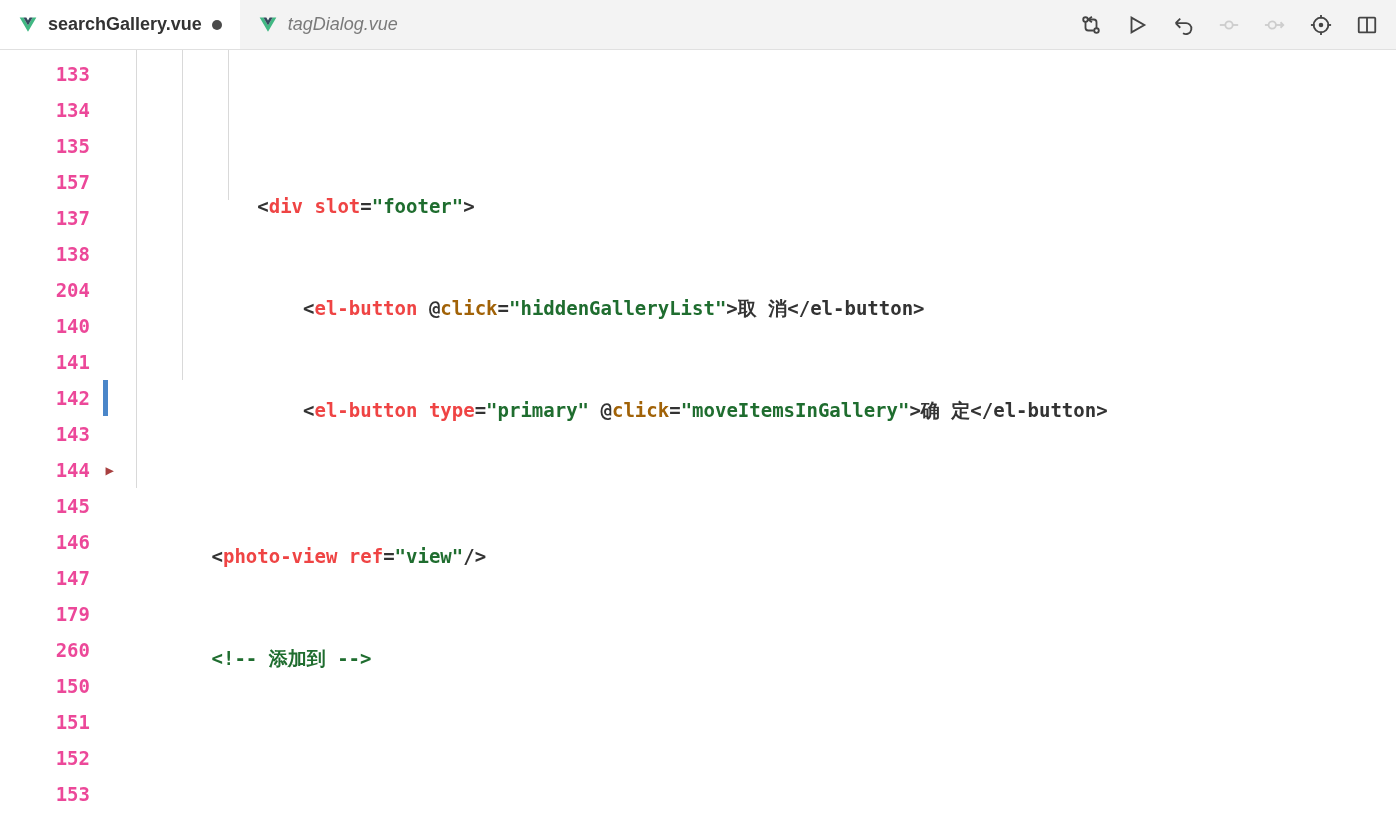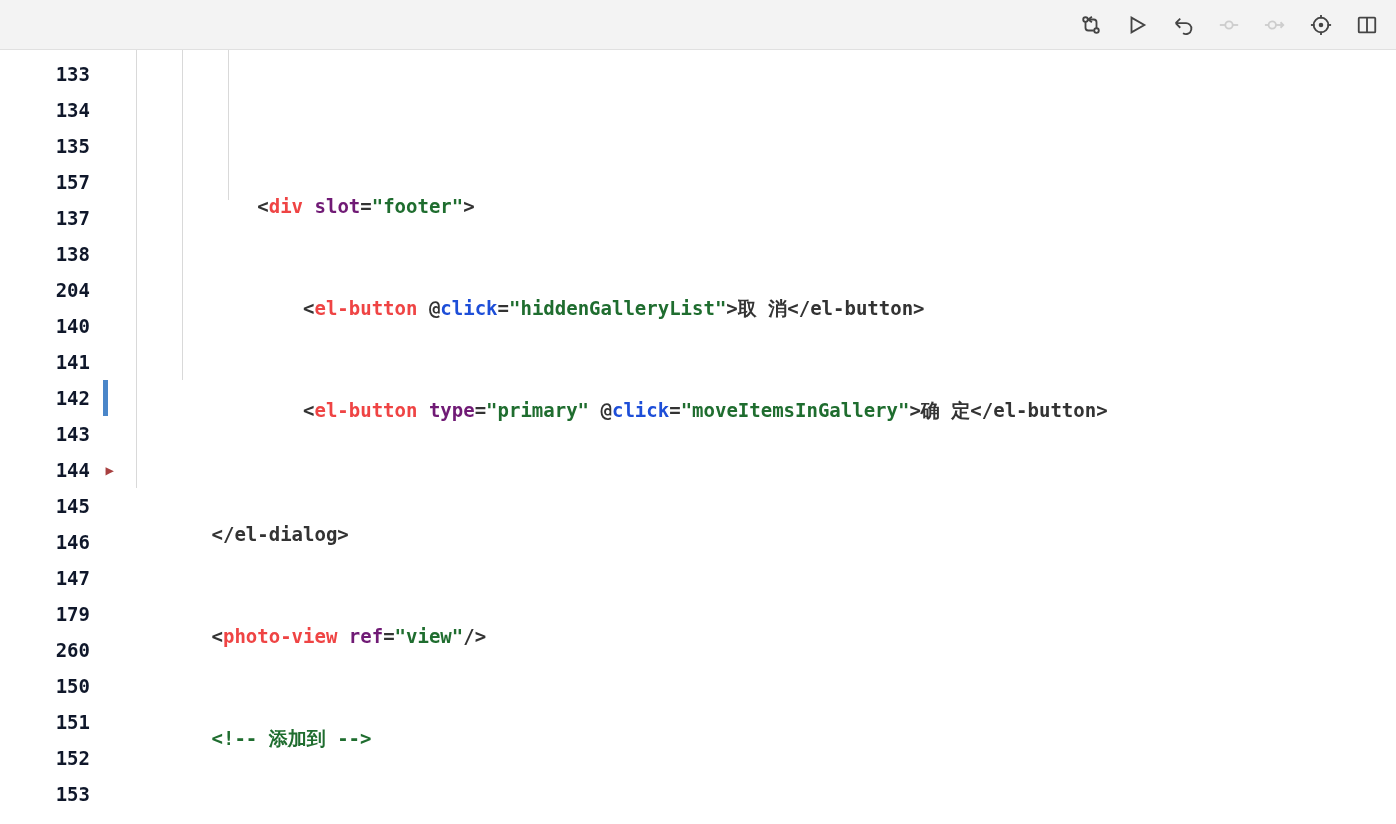--- a/index.html
+++ b/index.html
@@ -58,21 +58,21 @@
       width: 112px;
       padding-top: 6px;
       text-align: right;
       padding-right: 22px;
       user-select: none;
       position: relative;
     }
     .gutter .ln {
       height: 36px;
       line-height: 36px;
-      color: #0f172a;
+      color: #ec4899;
       font-weight: 600;
       font-size: 19px;
       margin-left: 16px;
     }
     .gutter .active-marker {
       position: absolute;
       right: 4px;
       width: 5px;
       height: 36px;
       background: #4a86c9;
@@ -99,32 +99,51 @@
       padding-left: 8px;
     }
     .indent-guide {
       position: absolute;
       top: 0;
       bottom: 0;
       width: 1px;
       background: #d9d9d9;
     }
     .c-tag { color: #ef4444; font-weight: 600; }
-    .c-attr { color: #701a75; font-weight: 600; }
-    .c-func { color: #1d4ed8; font-weight: 600; }
+    .c-attr { color: #ef4444; font-weight: 600; }
+    .c-func { color: #a16207; font-weight: 600; }
     .c-str { color: #1f6d2f; font-weight: 600; }
     .c-comment { color: #1f6d2f; font-weight: 600; }
     .c-ident { color: #333; font-weight: 600; }
     .c-eq { color: #333; font-weight: 600; }
     .c-angle { color: #333; font-weight: 600; }
   </style>
 </head>
 <body>
 
 <div class="tabbar">
+  <div class="tab active">
+    <span class="tab-icon">
+      <svg viewBox="0 0 24 24">
+          <path d="M2 3 L12 20 L22 3 L17.5 3 L12 12.5 L6.5 3 Z" fill="#41b883"></path>
+          <path d="M6.5 3 L12 12.5 L17.5 3 L14 3 L12 6.5 L10 3 Z" fill="#35495e"></path>
+        </svg>
+    </span>
+    <span class="tab-label">searchGallery.vue</span>
+    <span class="dirty-dot"></span>
+  </div>
+  <div class="tab">
+    <span class="tab-icon">
+      <svg viewBox="0 0 24 24">
+          <path d="M2 3 L12 20 L22 3 L17.5 3 L12 12.5 L6.5 3 Z" fill="#41b883"></path>
+          <path d="M6.5 3 L12 12.5 L17.5 3 L14 3 L12 6.5 L10 3 Z" fill="#35495e"></path>
+        </svg>
+    </span>
+    <span class="tab-label inactive">tagDialog.vue</span>
+  </div>
   <div class="tab-actions">
     <span class="act">
         <svg viewBox="0 0 24 24" fill="none" stroke="#444" stroke-width="2">
           <circle cx="6" cy="6" r="2.5"></circle>
           <circle cx="18" cy="18" r="2.5"></circle>
           <path d="M6 8.5 V15 a3 3 0 0 0 3 3 H15"></path>
           <path d="M18 15.5 V9 a3 3 0 0 0 -3 -3 H9"></path>
           <path d="M13 3 L9 6 L13 9" stroke-linejoin="round"></path>
         </svg>
       </span>
@@ -204,21 +223,20 @@
     <div class="indent-guide" style="left:70px; height:calc(36px*9 + 6px)"></div>
     <div class="indent-guide" style="left:116px; height:calc(36px*4 + 6px)"></div>
 
     <div class="line"><span>            </span><span class="c-angle">&lt;</span><span class="c-tag">div</span><span> </span><span class="c-attr">slot</span><span class="c-eq">=</span><span class="c-str">"footer"</span><span class="c-angle">&gt;</span></div>
 
     <div class="line"><span>                </span><span class="c-angle">&lt;</span><span class="c-tag">el-button</span><span> </span><span class="c-angle">@</span><span class="c-func">click</span><span class="c-eq">=</span><span class="c-str">"hiddenGalleryList"</span><span class="c-angle">&gt;</span><span class="c-ident">取 消</span><span class="c-angle">&lt;/el-button&gt;</span></div>
 
     <div class="line"><span>                </span><span class="c-angle">&lt;</span><span class="c-tag">el-button</span><span> </span><span class="c-attr">type</span><span class="c-eq">=</span><span class="c-str">"primary"</span><span> </span><span class="c-angle">@</span><span class="c-func">click</span><span class="c-eq">=</span><span class="c-str">"moveItemsInGallery"</span><span class="c-angle">&gt;</span><span class="c-ident">确 定</span><span class="c-angle">&lt;/el-button&gt;</span></div>
 
 
-    <div class="line"><span>        </span><span class="c-angle">&lt;/el-dialog&gt;</span></div>
 
     <div class="line"><span>        </span><span class="c-angle">&lt;</span><span class="c-tag">photo-view</span><span> </span><span class="c-attr">ref</span><span class="c-eq">=</span><span class="c-str">"view"</span><span class="c-angle">/&gt;</span></div>
 
     <div class="line"><span>        </span><span class="c-comment">&lt;!-- 添加到 --&gt;</span></div>
 
     
 
     
 
     

